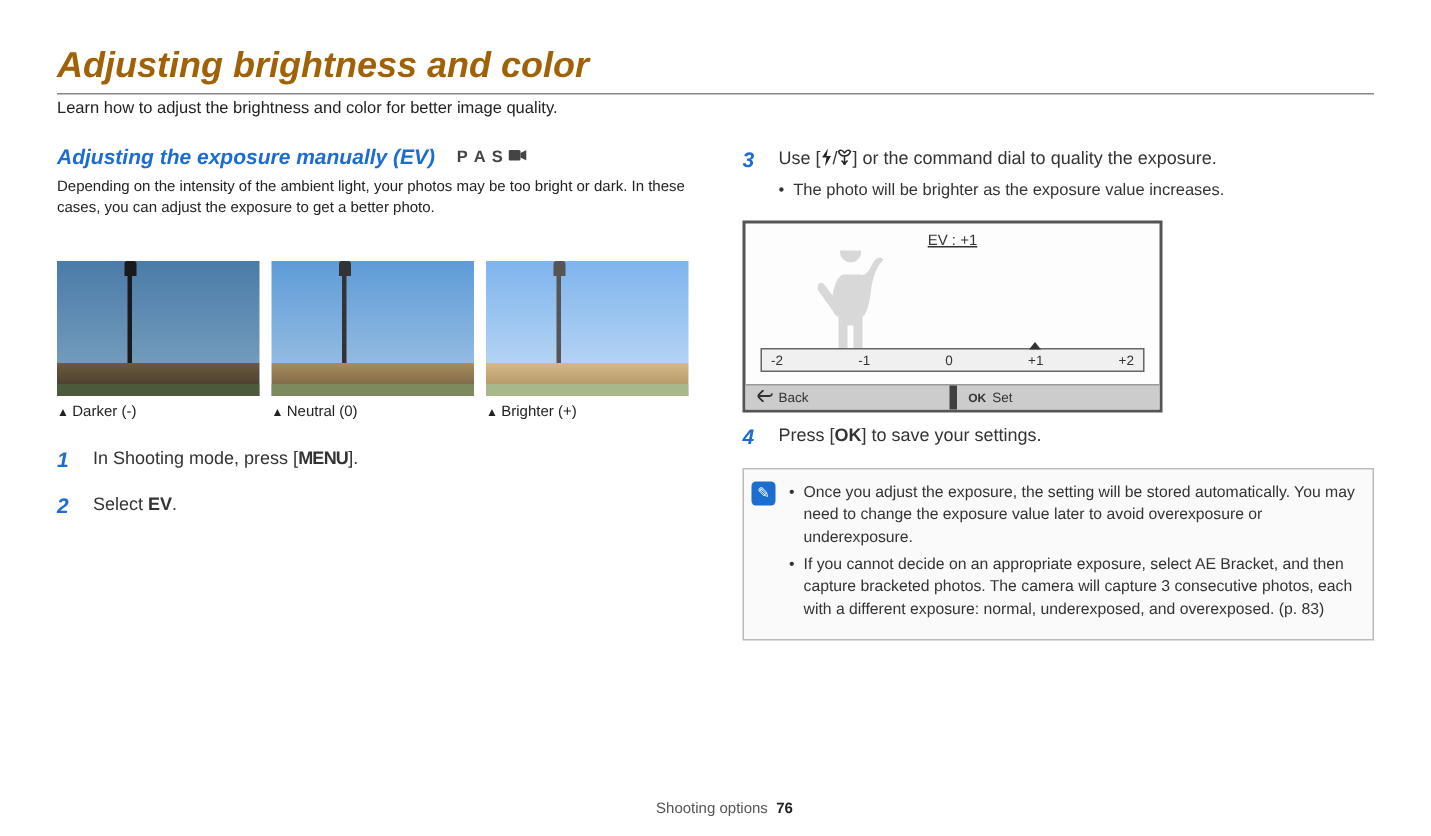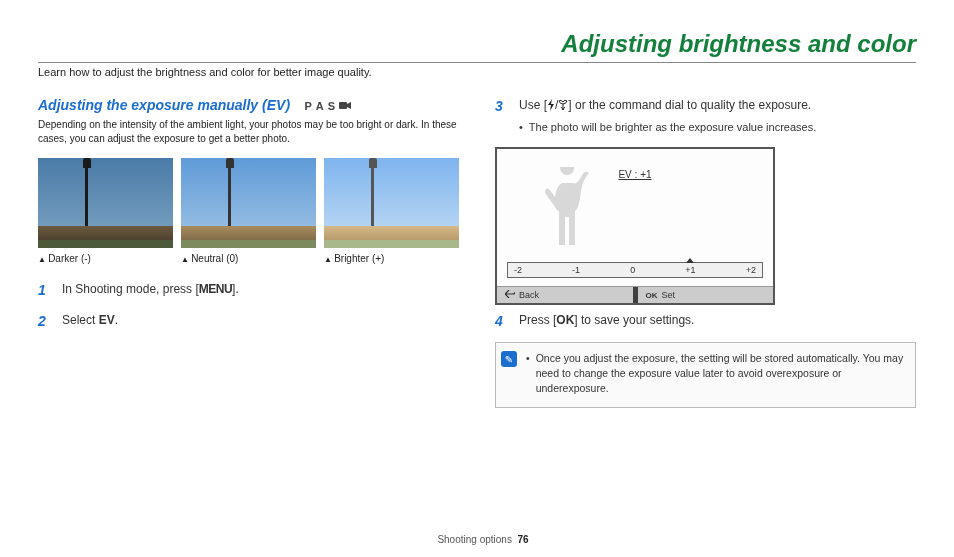--- a/index.html
+++ b/index.html
@@ -1,27 +1,27 @@
 <!DOCTYPE html>
 <html><head>
 <meta charset="utf-8">
 <style>
 * { box-sizing: border-box; margin: 0; padding: 0; }
 body { font-family: "Segoe UI", Arial, sans-serif; width: 954px; height: 557px; background: #fff; position: relative; color: #333; }
 .page { padding: 30px 38px 0 38px; }
-.main-title { color: #15803d; font-size: 24px; font-weight: 700; font-style: italic; margin-bottom: 4px; text-align: right; }
+.main-title { color: #a16207; font-size: 24px; font-weight: 700; font-style: italic; margin-bottom: 4px; }
 .title-rule { border: none; border-top: 1px solid #888; margin-bottom: 3px; }
 .main-sub { font-size: 11px; color: #222; margin-bottom: 18px; }
 .columns { display: flex; gap: 36px; }
 .col { flex: 1; min-width: 0; }
 .section-title { color: #1b6dd0; font-size: 14px; font-weight: 700; font-style: italic; display: inline; }
 .mode-icons { display: inline-flex; gap: 4px; margin-left: 10px; vertical-align: middle; }
 .mode-icons span { font-size: 11px; font-weight: 600; color: #444; }
 .section-desc { font-size: 10px; color: #222; margin-top: 4px; line-height: 1.4; }
-.examples { display: flex; gap: 8px; margin-top: 12px; }
+.examples { display: flex; gap: 8px; margin-top: 28px; }
 .example { flex: 1; }
 .thumb { width: 100%; height: 90px; position: relative; overflow: hidden; }
 .sky-d { background: linear-gradient(to bottom, #4a7ba8, #7fa5c3); }
 .sky-n { background: linear-gradient(to bottom, #5f9bd8, #a3c5e5); }
 .sky-b { background: linear-gradient(to bottom, #7fb4ee, #c3ddf4); }
 .buildings { position: absolute; bottom: 0; left: 0; right: 0; height: 22px; }
 .bld-d { background: linear-gradient(to bottom, #6b5a3f, #3d3324); }
 .bld-n { background: linear-gradient(to bottom, #a88c5d, #6b5a3f); }
 .bld-b { background: linear-gradient(to bottom, #d4b887, #a88c5d); }
 .water { position: absolute; bottom: 0; left: 0; right: 0; height: 8px; }
@@ -38,21 +38,21 @@
 .steps { margin-top: 16px; }
 .step { display: flex; gap: 10px; margin-bottom: 10px; font-size: 12px; line-height: 1.5; }
 .step-num { color: #1b6dd0; font-style: italic; font-weight: 600; font-size: 14px; width: 14px; flex-shrink: 0; }
 .step-text { flex: 1; }
 .inline-label { font-weight: 700; font-family: Arial, sans-serif; letter-spacing: -0.5px; margin-top: 46px; }
 .inline-ok { font-weight: 800; font-family: Arial, sans-serif; }
 .sub-bullets { margin-top: 4px; font-size: 11px; }
 .sub-bullets .b { display: flex; gap: 6px; line-height: 1.4; margin-bottom: 2px; }
 .sub-bullets .b::before { content: "•"; }
 .ev-screen { border: 2px solid #555; background: #fdfdfd; margin: 8px 0 6px 0; width: 280px; }
-.ev-inner { padding: 20px 10px 0 10px; position: relative; height: 137px; }
+.ev-inner { padding: 6px 10px 0 10px; position: relative; height: 107px; }
 .ev-title { text-align: center; font-size: 10px; text-decoration: underline; margin-bottom: 4px; }
 .silhouette { position: absolute; left: 40px; top: 18px; width: 60px; height: 80px; }
 .silhouette svg { width: 100%; height: 100%; }
 .ev-scale-wrap { position: absolute; bottom: 8px; left: 10px; right: 10px; }
 .ev-scale { border: 1px solid #666; background: #f0f0f0; padding: 2px 6px; display: flex; justify-content: space-between; font-size: 9px; position: relative; }
 .ev-marker { position: absolute; top: -5px; left: 70%; width: 0; height: 0; border-left: 4px solid transparent; border-right: 4px solid transparent; border-bottom: 5px solid #333; }
 .ev-footer { background: #ccc; display: flex; font-size: 9px; border-top: 1px solid #999; }
 .ev-footer .fbtn { flex: 1; padding: 3px 8px; display: flex; align-items: center; gap: 4px; }
 .ev-footer .fbtn:first-child { border-right: 5px solid #404040; }
 .note-box { border: 1px solid #bbb; background: #fafafa; display: flex; margin-top: 10px; }
@@ -194,20 +194,23 @@
       </div>
 
       <div class="note-box">
         <div class="note-icon">
             <div class="note-icon-inner">✎</div>
           </div>
         <div class="note-content">
           <div class="b">
               <span>Once you adjust the exposure, the setting will be stored automatically. You may need to change the exposure value later to avoid overexposure or underexposure.</span>
             </div>
+          <div class="b">
+              <span>If you cannot decide on an appropriate exposure, select AE Bracket, and then capture bracketed photos. The camera will capture 3 consecutive photos, each with a different exposure: normal, underexposed, and overexposed. (p. 83)</span>
+            </div>
         </div>
       </div>
     </div>
   </div>
 </div>
 
 <div class="footer">
   <span>Shooting options</span>&nbsp;&nbsp;<span class="pnum">76</span>
 </div>
 

